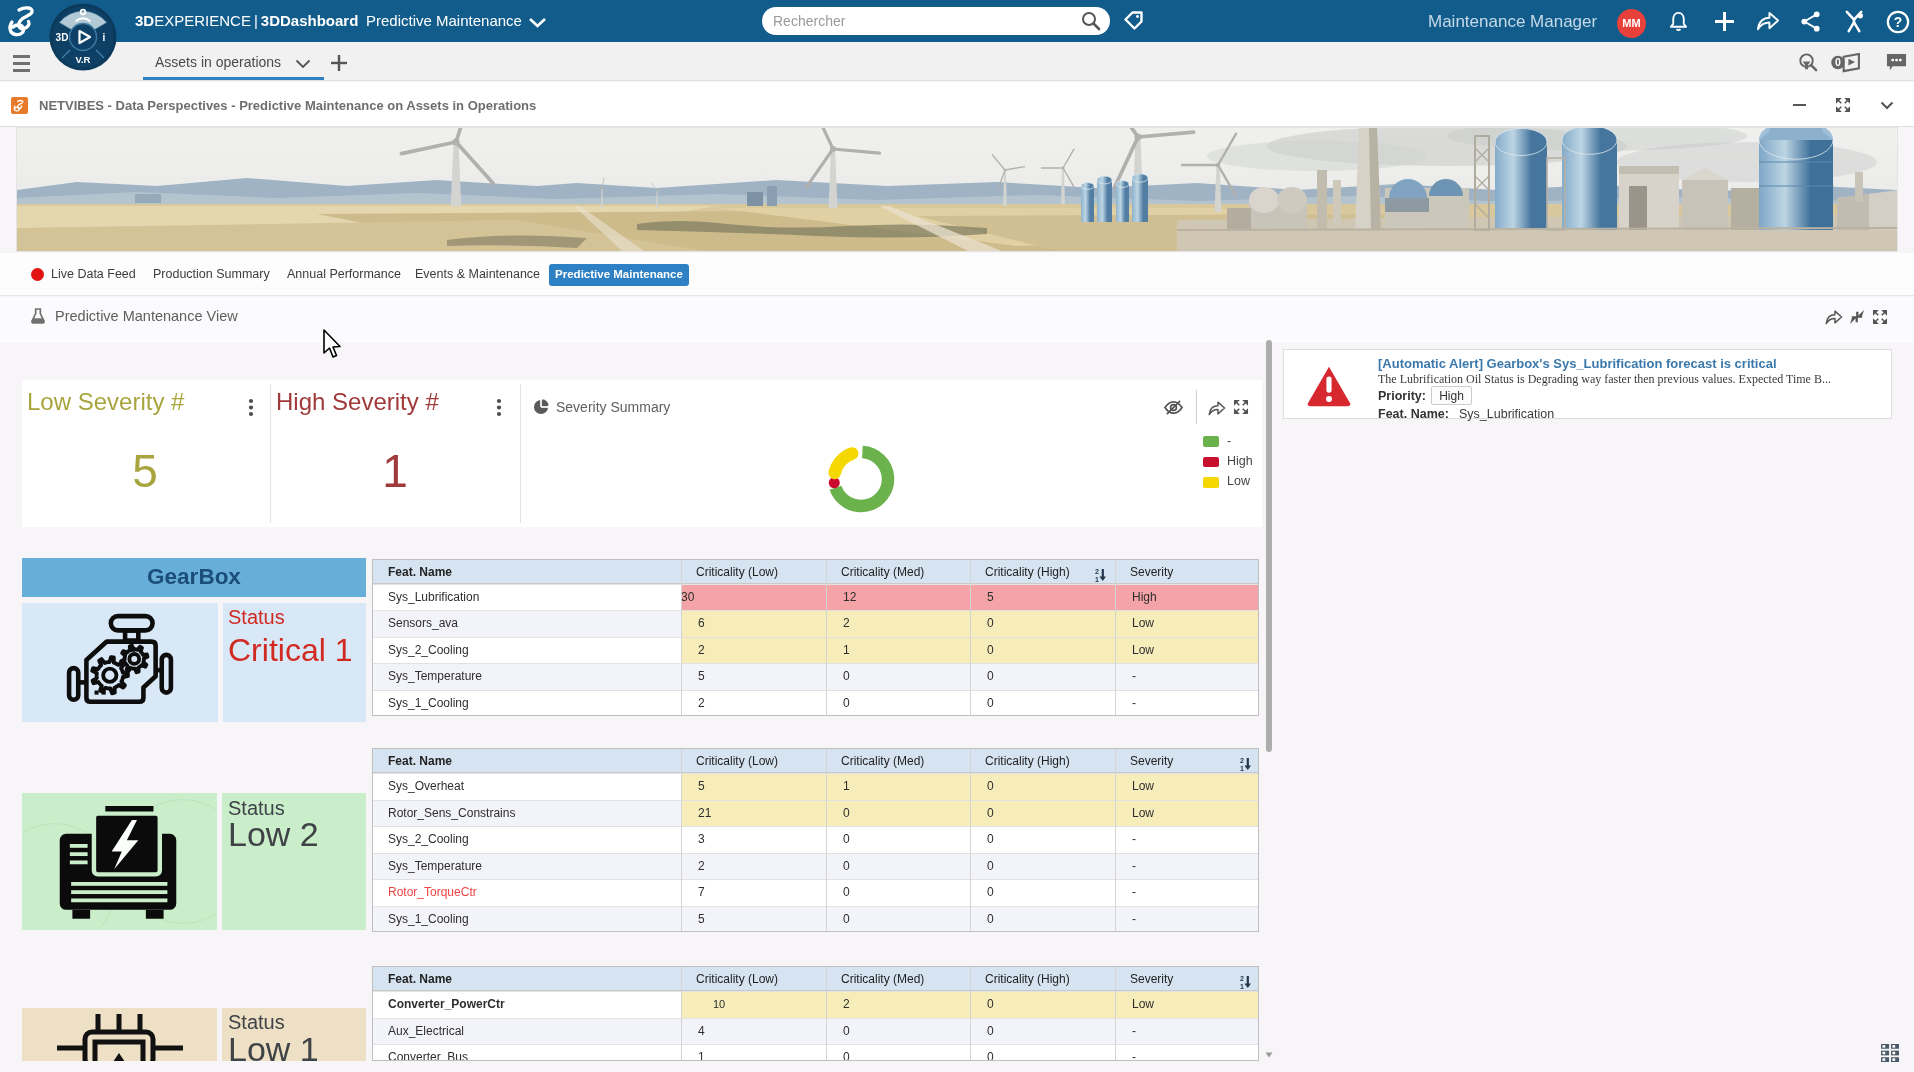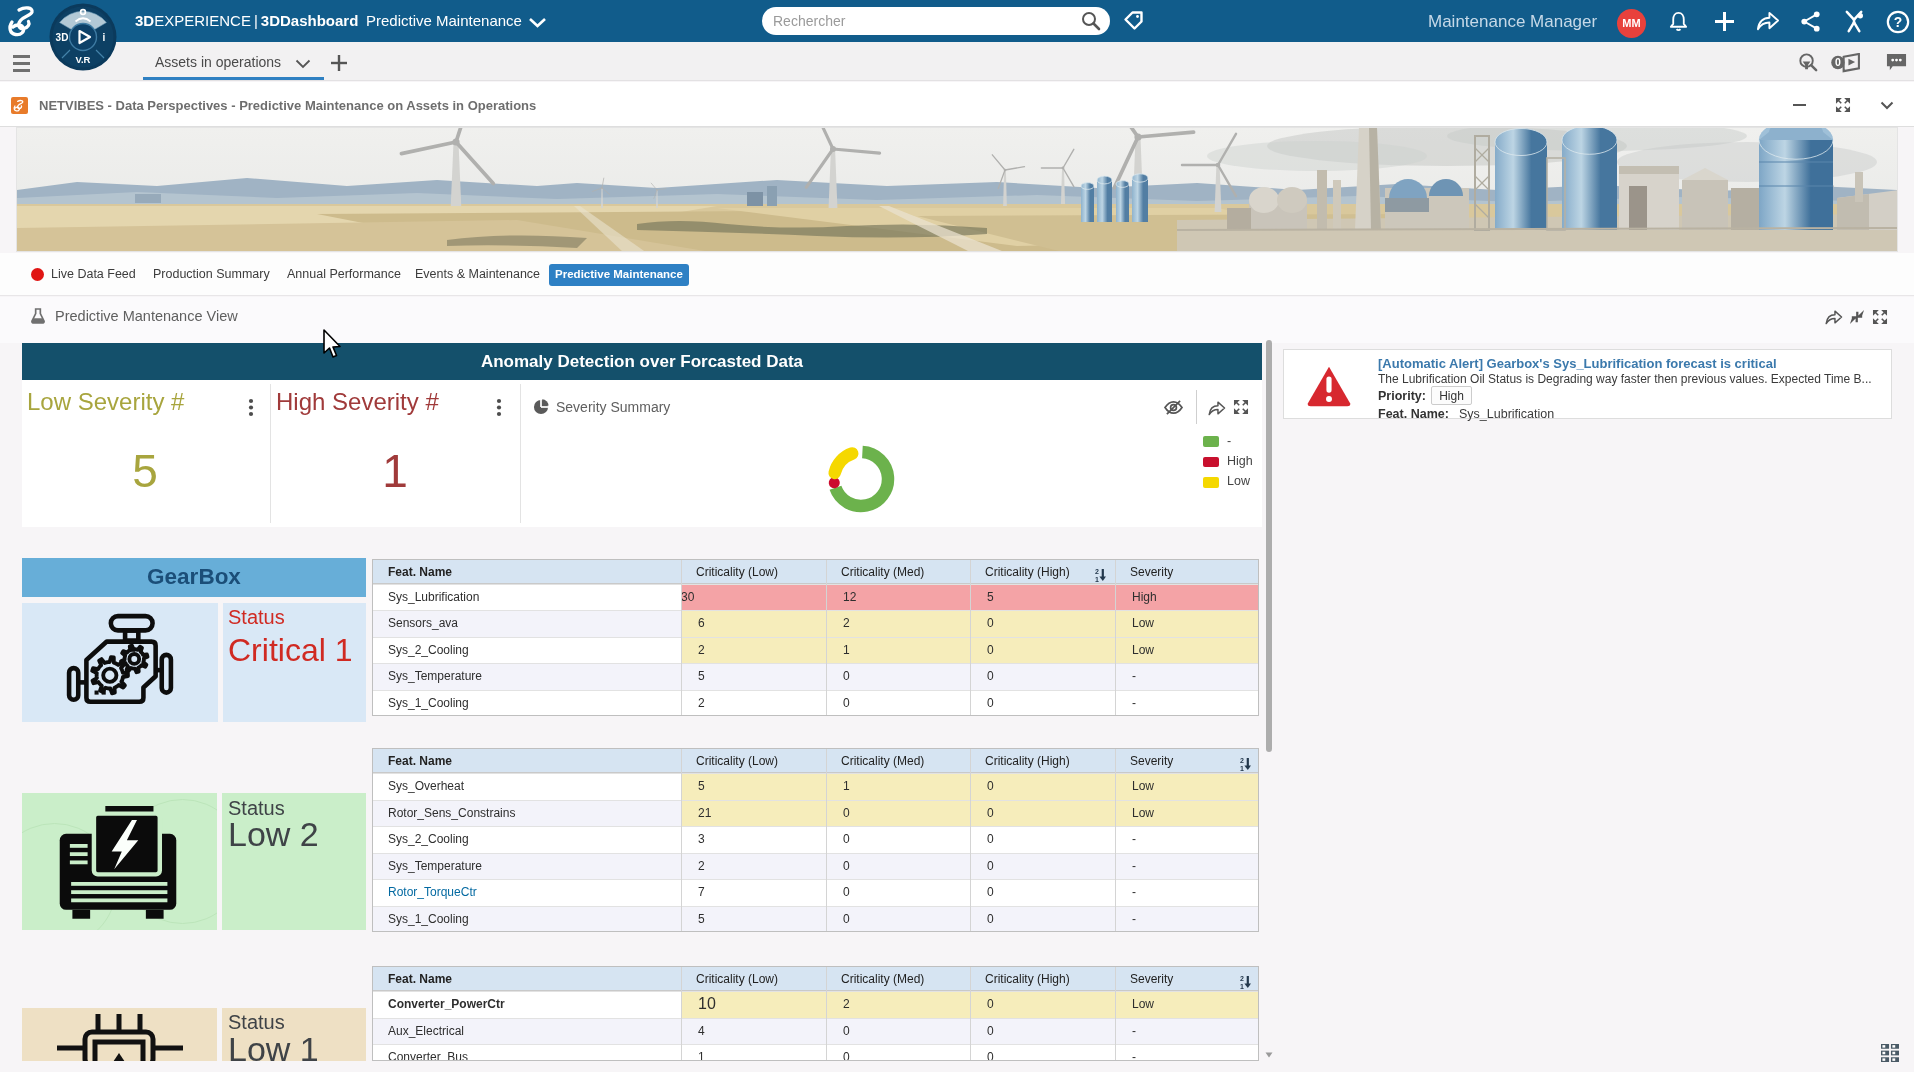--- a/index.html
+++ b/index.html
@@ -343,21 +343,20 @@
         <line x1="2" y1="2" x2="7" y2="7"></line>
         <line x1="16" y1="2" x2="11" y2="7"></line>
         <line x1="16" y1="16" x2="11" y2="11"></line>
         <line x1="2" y1="16" x2="7" y2="11"></line>
         <path d="M2,5.5 L2,2 L5.5,2 Z"></path>
         <path d="M12.5,2 L16,2 L16,5.5 Z"></path>
         <path d="M16,12.5 L16,16 L12.5,16 Z"></path>
         <path d="M5.5,16 L2,16 L2,12.5 Z"></path>
       </g>
     </svg>
-<div class="abs" style="left:22px;top:343px;width:1240px;height:37px;background:#14506b;color:#fff;font-weight:bold;font-size:17px;text-align:center;line-height:37px;">Anomaly Detection over Forcasted Data</div>
 <div class="abs" style="left:22px;top:380px;width:1240px;height:147px;background:#fff;"></div>
 <div class="abs" style="left:270px;top:384px;width:1px;height:139px;background:#e3e3e3;"></div>
 <div class="abs" style="left:520px;top:384px;width:1px;height:139px;background:#e3e3e3;"></div>
 <div class="abs" style="left:27px;top:388px;font-size:24px;color:#a8a53e;">Low Severity #</div>
 <div class="abs" style="left:0px;top:448px;width:290px;text-align:center;font-size:46px;line-height:46px;color:#a8a53e;">5</div>
 <div class="abs" style="left:248px;top:398px;"><svg width="6" height="20" viewBox="0 0 6 20">
         <circle cx="3" cy="3" r="2.1" fill="#4d4d4d"></circle>
         <circle cx="3" cy="9.5" r="2.1" fill="#4d4d4d"></circle>
         <circle cx="3" cy="16" r="2.1" fill="#4d4d4d"></circle>
       </svg></div>
@@ -407,21 +406,21 @@
 <div class="abs" style="left:1227px;top:454px;font-size:12.5px;color:#444;">High</div>
 <div class="abs" style="left:1203px;top:477px;width:16px;height:10.5px;background:#f5d800;border-radius:2px;"></div>
 <div class="abs" style="left:1227px;top:474px;font-size:12.5px;color:#444;">Low</div>
 <div class="abs" style="left:1283px;top:349px;width:609px;height:70px;background:#fff;border:1px solid #ddd;"></div>
 <svg class="abs" style="left:1306px;top:364px" width="46" height="44" viewBox="0 0 48 44">
       <path d="M24,2 L46,40 Q47,43 43,43 L5,43 Q1,43 2,40 Z" fill="#d7282f"></path>
       <rect x="21.3" y="12" width="5.4" height="17" rx="2.7" fill="#fff"></rect>
       <circle cx="24" cy="35.5" r="3.1" fill="#fff"></circle>
     </svg>
 <div class="abs" style="left:1378px;top:356px;font-size:13px;font-weight:bold;color:#3b79ac;white-space:nowrap;">[Automatic Alert] Gearbox's Sys_Lubrification forecast is critical</div>
-<div class="abs" style="left:1378px;top:372px;font-size:12px;color:#3a3a3a;white-space:nowrap;">The Lubrification Oil Status is Degrading way faster then previous values. Expected Time B...</div>
+<div class="abs" style="left:1378px;top:372px;font-size:12px;color:#3a3a3a;white-space:nowrap;font-family:Liberation Serif, serif;">The Lubrification Oil Status is Degrading way faster then previous values. Expected Time B...</div>
 <div class="abs" style="left:1378px;top:389px;font-size:12.5px;font-weight:bold;color:#333;">Priority:</div>
 <div class="abs" style="left:1431px;top:385.5px;width:41px;height:19px;border:1px solid #ccc;background:#fcfcfc;border-radius:2px;font-size:12px;color:#333;text-align:center;line-height:18px;">High</div>
 <div class="abs" style="left:1378px;top:407px;font-size:12.5px;font-weight:bold;color:#333;">Feat. Name:</div>
 <div class="abs" style="left:1459px;top:407px;font-size:12.5px;color:#3a3a3a;">Sys_Lubrification</div>
 <div class="abs" style="left:22px;top:558px;width:344px;height:39px;background:#67aed8;color:#1b4e78;font-weight:bold;font-size:22.5px;text-align:center;line-height:38px;">GearBox</div>
 <div class="abs" style="left:22px;top:603px;width:196px;height:119px;background:#d9e8f6;"></div>
 <div class="abs" style="left:223px;top:603px;width:143px;height:119px;background:#d9e8f6;"></div>
 <svg class="abs" style="left:64px;top:612px" width="112" height="102" viewBox="0 0 110 100" preserveAspectRatio="none">
   <g stroke="#0d0d0d" fill="none" stroke-width="4.5" stroke-linejoin="round">
     <rect x="46" y="4" width="41" height="14" rx="7"></rect>
@@ -559,21 +558,21 @@
       <div style="position:absolute;left:742px;top:77.2px;width:145px;height:26.6px;overflow:hidden;white-space:nowrap;font-size:12px;color:#2e2e2e;line-height:26.6px;padding-left:17px;">-</div>
       <div style="position:absolute;left:0;top:77.2px;width:885px;height:1px;background:#e2e2e2;"></div>
       <div style="position:absolute;left:0;top:103.8px;width:885px;height:26.6px;background:#f3f3fa;"></div>
       <div style="position:absolute;left:0px;top:103.8px;width:308px;height:26.6px;overflow:hidden;white-space:nowrap;font-size:12px;color:#2e2e2e;line-height:26.6px;padding-left:15px;">Sys_Temperature</div>
       <div style="position:absolute;left:308px;top:103.8px;width:145px;height:26.6px;overflow:hidden;white-space:nowrap;font-size:12px;color:#2e2e2e;line-height:26.6px;padding-left:17px;">2</div>
       <div style="position:absolute;left:453px;top:103.8px;width:144px;height:26.6px;overflow:hidden;white-space:nowrap;font-size:12px;color:#2e2e2e;line-height:26.6px;padding-left:17px;">0</div>
       <div style="position:absolute;left:597px;top:103.8px;width:145px;height:26.6px;overflow:hidden;white-space:nowrap;font-size:12px;color:#2e2e2e;line-height:26.6px;padding-left:17px;">0</div>
       <div style="position:absolute;left:742px;top:103.8px;width:145px;height:26.6px;overflow:hidden;white-space:nowrap;font-size:12px;color:#2e2e2e;line-height:26.6px;padding-left:17px;">-</div>
       <div style="position:absolute;left:0;top:103.8px;width:885px;height:1px;background:#e2e2e2;"></div>
       <div style="position:absolute;left:0;top:130.4px;width:885px;height:26.6px;background:#fff;"></div>
-      <div style="position:absolute;left:0px;top:130.4px;width:308px;height:26.6px;overflow:hidden;white-space:nowrap;font-size:12px;color:#0369a1;line-height:26.6px;padding-left:15px;">Rotor_TorqueCtr</div>
+      <div style="position:absolute;left:0px;top:130.4px;width:308px;height:26.6px;overflow:hidden;white-space:nowrap;font-size:12px;color:#ef4444;line-height:26.6px;padding-left:15px;">Rotor_TorqueCtr</div>
       <div style="position:absolute;left:308px;top:130.4px;width:145px;height:26.6px;overflow:hidden;white-space:nowrap;font-size:12px;color:#2e2e2e;line-height:26.6px;padding-left:17px;">7</div>
       <div style="position:absolute;left:453px;top:130.4px;width:144px;height:26.6px;overflow:hidden;white-space:nowrap;font-size:12px;color:#2e2e2e;line-height:26.6px;padding-left:17px;">0</div>
       <div style="position:absolute;left:597px;top:130.4px;width:145px;height:26.6px;overflow:hidden;white-space:nowrap;font-size:12px;color:#2e2e2e;line-height:26.6px;padding-left:17px;">0</div>
       <div style="position:absolute;left:742px;top:130.4px;width:145px;height:26.6px;overflow:hidden;white-space:nowrap;font-size:12px;color:#2e2e2e;line-height:26.6px;padding-left:17px;">-</div>
       <div style="position:absolute;left:0;top:130.4px;width:885px;height:1px;background:#e2e2e2;"></div>
       <div style="position:absolute;left:0;top:157.0px;width:885px;height:26.6px;background:#f3f3fa;"></div>
       <div style="position:absolute;left:0px;top:157.0px;width:308px;height:26.6px;overflow:hidden;white-space:nowrap;font-size:12px;color:#2e2e2e;line-height:26.6px;padding-left:15px;">Sys_1_Cooling</div>
       <div style="position:absolute;left:308px;top:157.0px;width:145px;height:26.6px;overflow:hidden;white-space:nowrap;font-size:12px;color:#2e2e2e;line-height:26.6px;padding-left:17px;">5</div>
       <div style="position:absolute;left:453px;top:157.0px;width:144px;height:26.6px;overflow:hidden;white-space:nowrap;font-size:12px;color:#2e2e2e;line-height:26.6px;padding-left:17px;">0</div>
       <div style="position:absolute;left:597px;top:157.0px;width:145px;height:26.6px;overflow:hidden;white-space:nowrap;font-size:12px;color:#2e2e2e;line-height:26.6px;padding-left:17px;">0</div>
@@ -610,21 +609,21 @@
       <div style="position:absolute;left:597px;top:0;width:145px;height:24.0px;overflow:hidden;white-space:nowrap;font-size:12px;color:#2e2e2e;font-weight:normal;color:#222;line-height:24.0px;padding-left:15px;">Criticality (High)</div>
       <div style="position:absolute;left:742px;top:0;width:145px;height:24.0px;overflow:hidden;white-space:nowrap;font-size:12px;color:#2e2e2e;font-weight:normal;color:#222;line-height:24.0px;padding-left:15px;">Severity<span style="position:absolute;right:9px;top:4px;"><svg width="12" height="14" viewBox="0 0 12 14" style="vertical-align:-2px">
             <text x="3" y="6" font-size="7" font-weight="bold" fill="#23384d" text-anchor="middle" font-family="Liberation Sans">2</text>
             <text x="3" y="13.5" font-size="7" font-weight="bold" fill="#23384d" text-anchor="middle" font-family="Liberation Sans">1</text>
             <line x1="8.8" y1="1" x2="8.8" y2="9" stroke="#23384d" stroke-width="2.2"></line>
             <polygon points="5.4,8.5 12,8.5 8.8,13" fill="#23384d"></polygon>
           </svg></span></div>
       <div style="position:absolute;left:0;top:24.0px;width:885px;height:26.6px;background:#fff;"></div>
       <div style="position:absolute;left:308px;top:24.0px;width:577px;height:26.6px;background:#f6edbb;"></div>
       <div style="position:absolute;left:0px;top:24.0px;width:308px;height:26.6px;overflow:hidden;white-space:nowrap;font-size:12px;color:#2e2e2e;line-height:26.6px;padding-left:15px;font-weight:bold;">Converter_PowerCtr</div>
-      <div style="position:absolute;left:308px;top:24.0px;width:145px;height:26.6px;overflow:hidden;white-space:nowrap;font-size:16px;color:#2e2e2e;line-height:26.6px;padding-left:17px;">10</div>
+      <div style="position:absolute;left:308px;top:24.0px;width:145px;height:26.6px;overflow:hidden;white-space:nowrap;font-size:11px;color:#2e2e2e;line-height:26.6px;padding-left:32px;">10</div>
       <div style="position:absolute;left:453px;top:24.0px;width:144px;height:26.6px;overflow:hidden;white-space:nowrap;font-size:12px;color:#2e2e2e;line-height:26.6px;padding-left:17px;">2</div>
       <div style="position:absolute;left:597px;top:24.0px;width:145px;height:26.6px;overflow:hidden;white-space:nowrap;font-size:12px;color:#2e2e2e;line-height:26.6px;padding-left:17px;">0</div>
       <div style="position:absolute;left:742px;top:24.0px;width:145px;height:26.6px;overflow:hidden;white-space:nowrap;font-size:12px;color:#2e2e2e;line-height:26.6px;padding-left:17px;">Low</div>
       <div style="position:absolute;left:0;top:24.0px;width:885px;height:1px;background:#e2e2e2;"></div>
       <div style="position:absolute;left:0;top:50.6px;width:885px;height:26.6px;background:#f3f3fa;"></div>
       <div style="position:absolute;left:0px;top:50.6px;width:308px;height:26.6px;overflow:hidden;white-space:nowrap;font-size:12px;color:#2e2e2e;line-height:26.6px;padding-left:15px;">Aux_Electrical</div>
       <div style="position:absolute;left:308px;top:50.6px;width:145px;height:26.6px;overflow:hidden;white-space:nowrap;font-size:12px;color:#2e2e2e;line-height:26.6px;padding-left:17px;">4</div>
       <div style="position:absolute;left:453px;top:50.6px;width:144px;height:26.6px;overflow:hidden;white-space:nowrap;font-size:12px;color:#2e2e2e;line-height:26.6px;padding-left:17px;">0</div>
       <div style="position:absolute;left:597px;top:50.6px;width:145px;height:26.6px;overflow:hidden;white-space:nowrap;font-size:12px;color:#2e2e2e;line-height:26.6px;padding-left:17px;">0</div>
       <div style="position:absolute;left:742px;top:50.6px;width:145px;height:26.6px;overflow:hidden;white-space:nowrap;font-size:12px;color:#2e2e2e;line-height:26.6px;padding-left:17px;">-</div>

